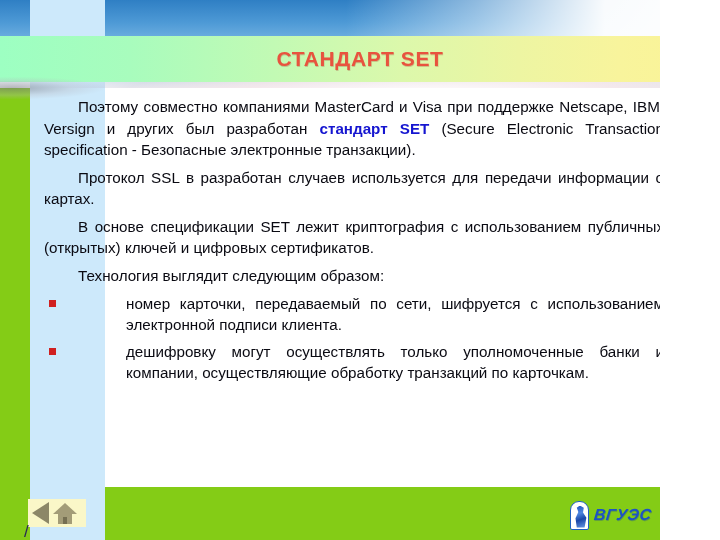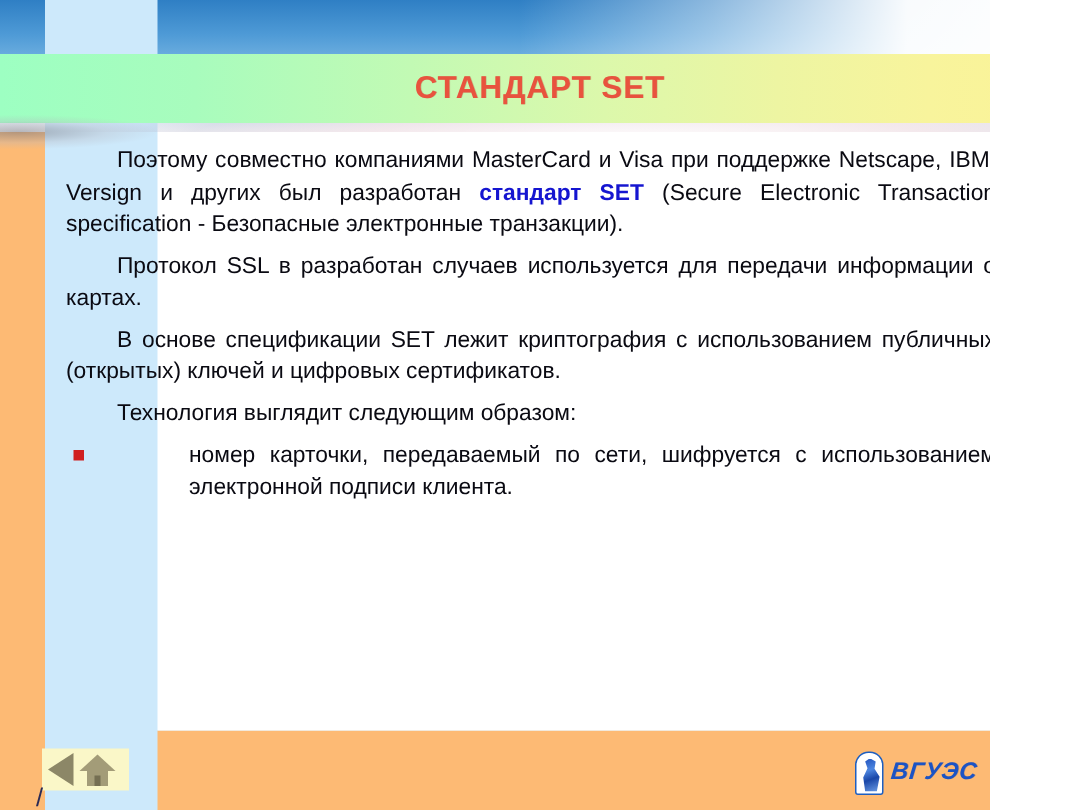--- a/index.html
+++ b/index.html
@@ -7,21 +7,21 @@
   html, body {
     width:720px; height:540px;
     background:#ffffff;
     font-family:"Liberation Sans", sans-serif;
     overflow:hidden;
   }
 
   #slide {
     position:relative;
     width:660px; height:540px;
-    background:#fdba74;
+    background:#84cc16;
     overflow:hidden;
   }
 
   
   .left-band {
     position:absolute;
     left:30px; top:0; width:75px; height:540px;
     background:#cde9fb;
     z-index:1;
   }
@@ -257,20 +257,24 @@
 
     <p class="para">В основе спецификации SET лежит криптография с использованием публичных (открытых) ключей и цифровых сертификатов.</p>
 
     <p class="para">Технология выглядит следующим образом:</p>
 
     <div class="bullets">
       <div class="bullet-row">
         <span class="bullet-mark"></span>
         <span class="bullet-text">номер карточки, передаваемый по сети, шифруется с использованием электронной подписи клиента.</span>
       </div>
+      <div class="bullet-row">
+        <span class="bullet-mark"></span>
+        <span class="bullet-text">дешифровку могут осуществлять только уполномоченные банки и компании, осуществляющие обработку транзакций по карточкам.</span>
+      </div>
     </div>
 
   </div>
 
   <div class="nav-box">
     <span class="nav-back"></span>
     <span class="nav-home">
       <span class="roof"></span>
       <span class="base"></span>
       <span class="door"></span>

